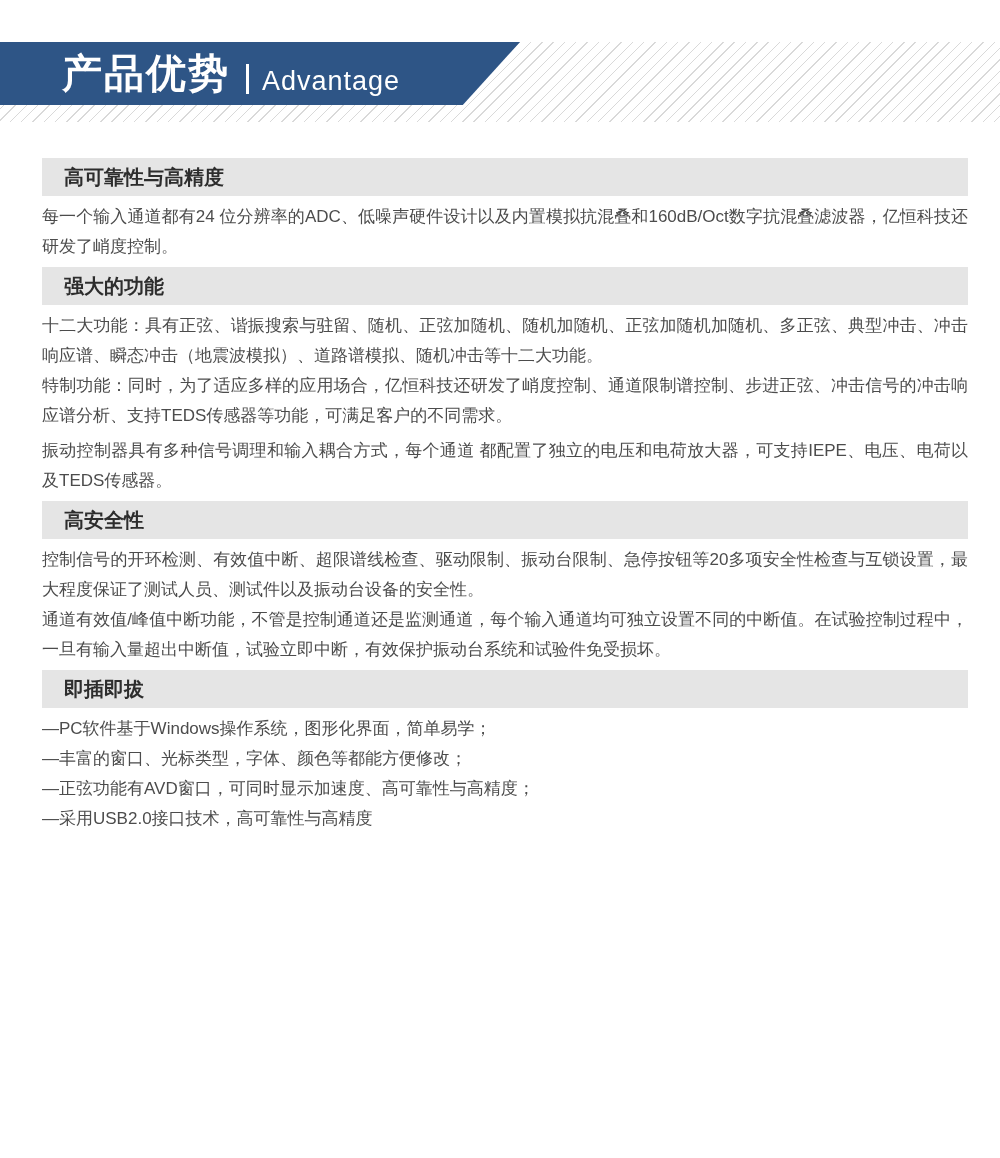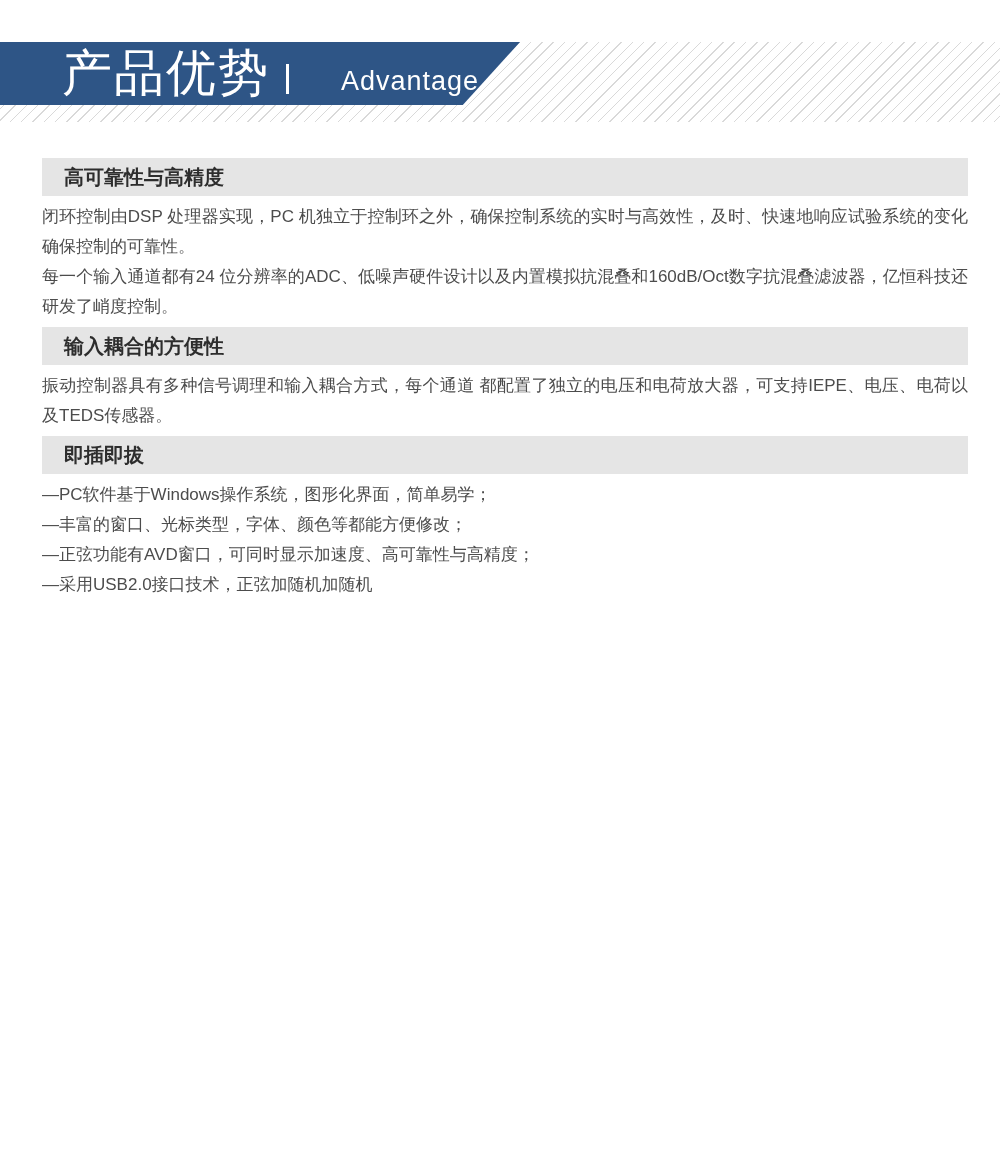--- a/index.html
+++ b/index.html
@@ -33,38 +33,37 @@
     background: #2e5586;
     clip-path: polygon(0 0, 100% 0, 89% 100%, 0 100%);
     display: flex;
     align-items: flex-end;
     padding-left: 62px;
     padding-bottom: 6px;
     color: #ffffff;
     white-space: nowrap;
   }
   .banner-title {
-    font-size: 50px;
-    font-weight: normal;
+    font-size: 40px;
+    font-weight: bold;
     line-height: 52px;
     letter-spacing: 2px;
   }
   .banner-divider {
     display: inline-block;
     width: 3px; height: 30px;
     background: #ffffff;
     margin: 0 13px 5px 16px;
   }
   .banner-subtitle {
     font-size: 27px;
     font-weight: normal;
     line-height: 30px;
     margin-bottom: 3px;
     letter-spacing: 1px;
-    margin-left: 39px;
   }
 
   
   .content {
     margin: 36px 32px 0 42px;
     width: 926px;
   }
   .section { margin-bottom: 5px; }
   .section-heading {
     height: 38px;
@@ -95,39 +94,51 @@
       <span class="banner-divider"></span>
       <span class="banner-subtitle">Advantage</span>
     </div>
   </header>
 
   <main class="content">
 
     <section class="section">
       <h2 class="section-heading">高可靠性与高精度</h2>
       <div class="section-body">
-        <p>闭环控制由DSP 处理器实现，PC 机独立于控制环之外，确保控制系统的实时与高效性，及时、快速地响应试验系统的变化确保控制的可靠性。</p>
         <p>每一个输入通道都有24 位分辨率的ADC、低噪声硬件设计以及内置模拟抗混叠和160dB/Oct数字抗混叠滤波器，亿恒科技还研发了峭度控制。</p>
       </div>
     </section>
 
+    <section class="section">
+      <h2 class="section-heading">强大的功能</h2>
+      <div class="section-body">
+        <p>十二大功能：具有正弦、谐振搜索与驻留、随机、正弦加随机、随机加随机、正弦加随机加随机、多正弦、典型冲击、冲击响应谱、瞬态冲击（地震波模拟）、道路谱模拟、随机冲击等十二大功能。</p>
+        <p>特制功能：同时，为了适应多样的应用场合，亿恒科技还研发了峭度控制、通道限制谱控制、步进正弦、冲击信号的冲击响应谱分析、支持TEDS传感器等功能，可满足客户的不同需求。</p>
+      </div>
+    </section>
 
 
     <section class="section">
-      <h2 class="section-heading">输入耦合的方便性</h2>
       <div class="section-body">
         <p>振动控制器具有多种信号调理和输入耦合方式，每个通道 都配置了独立的电压和电荷放大器，可支持IEPE、电压、电荷以及TEDS传感器。</p>
       </div>
     </section>
 
+    <section class="section">
+      <h2 class="section-heading">高安全性</h2>
+      <div class="section-body">
+        <p>控制信号的开环检测、有效值中断、超限谱线检查、驱动限制、振动台限制、急停按钮等20多项安全性检查与互锁设置，最大程度保证了测试人员、测试件以及振动台设备的安全性。</p>
+        <p>通道有效值/峰值中断功能，不管是控制通道还是监测通道，每个输入通道均可独立设置不同的中断值。在试验控制过程中，一旦有输入量超出中断值，试验立即中断，有效保护振动台系统和试验件免受损坏。</p>
+      </div>
+    </section>
 
     <section class="section">
       <h2 class="section-heading">即插即拔</h2>
       <div class="section-body">
         <p>—PC软件基于Windows操作系统，图形化界面，简单易学；</p>
         <p>—丰富的窗口、光标类型，字体、颜色等都能方便修改；</p>
         <p>—正弦功能有AVD窗口，可同时显示加速度、高可靠性与高精度；</p>
-        <p>—采用USB2.0接口技术，正弦加随机加随机</p>
+        <p>—采用USB2.0接口技术，高可靠性与高精度</p>
       </div>
     </section>
 
   </main>
 </div>
 
 </body></html>

